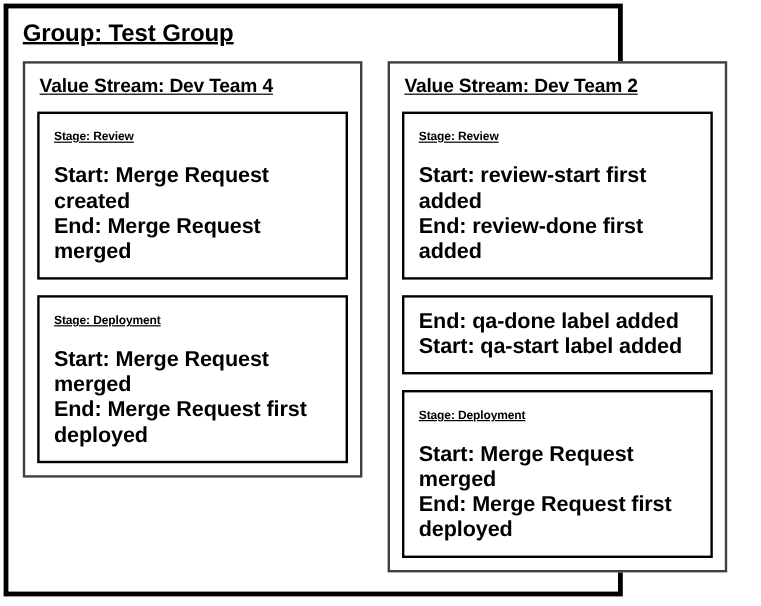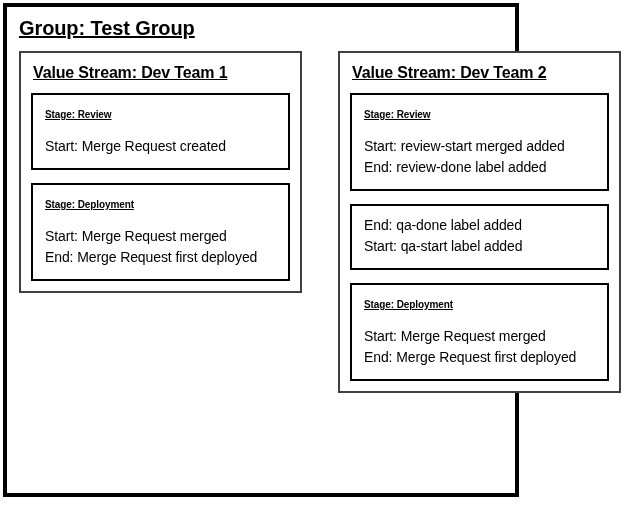--- a/index.html
+++ b/index.html
@@ -69,21 +69,21 @@
     background: #ffffff;
     padding: 8px 10px 10px 10px;
   }
 
   .value-stream.col-left {
     left: 12px;
     width: 283px;
   }
 
   .value-stream.col-right {
-    left: 331px;
+    left: 316px;
     width: 283px;
     padding-bottom: 10px;
   }
 
   .vs-title {
     font-size: 16px;
     font-weight: bold;
     text-decoration: underline;
     line-height: 22px;
     margin: 1px 0 9px 2px;
@@ -106,59 +106,60 @@
     font-size: 10px;
     font-weight: bold;
     text-decoration: underline;
     line-height: 19px;
     margin: 1px 0 12px 0;
     white-space: nowrap;
     letter-spacing: -0.1px;
   }
 
   .stage-line {
-    font-size: 14px;
-    font-weight: normal;
+    font-size: 18px;
+    font-weight: bold;
     line-height: 21px;
     letter-spacing: -0.1px;
   }
 </style>
 </head>
 <body>
 
 <div id="page">
   <div class="outer-frame">
     <div class="frame-inner">
 
       <div class="group-title">Group: Test Group</div>
 
       <div class="columns">
 
         <div class="value-stream col-left">
-          <div class="vs-title">Value Stream: Dev Team 1</div>
+          <div class="vs-title">Value Stream: Dev Team 4</div>
 
           <div class="stage">
             <div class="stage-title">Stage: Review</div>
             <div class="stage-line">Start: Merge Request created</div>
+            <div class="stage-line">End: Merge Request merged</div>
           </div>
 
           <div class="stage">
             <div class="stage-title">Stage: Deployment</div>
             <div class="stage-line">Start: Merge Request merged</div>
             <div class="stage-line">End: Merge Request first deployed</div>
           </div>
         </div>
 
         <div class="value-stream col-right">
           <div class="vs-title">Value Stream: Dev Team 2</div>
 
           <div class="stage">
             <div class="stage-title">Stage: Review</div>
-            <div class="stage-line">Start: review-start merged added</div>
-            <div class="stage-line">End: review-done label added</div>
+            <div class="stage-line">Start: review-start first added</div>
+            <div class="stage-line">End: review-done first added</div>
           </div>
 
           <div class="stage">
             <div class="stage-line">End: qa-done label added</div>
             <div class="stage-line">Start: qa-start label added</div>
           </div>
 
           <div class="stage">
             <div class="stage-title">Stage: Deployment</div>
             <div class="stage-line">Start: Merge Request merged</div>

